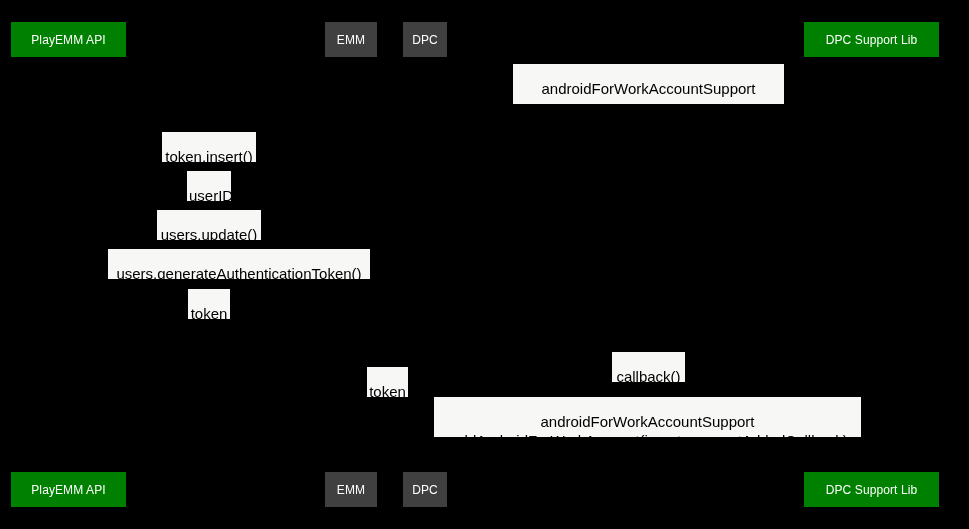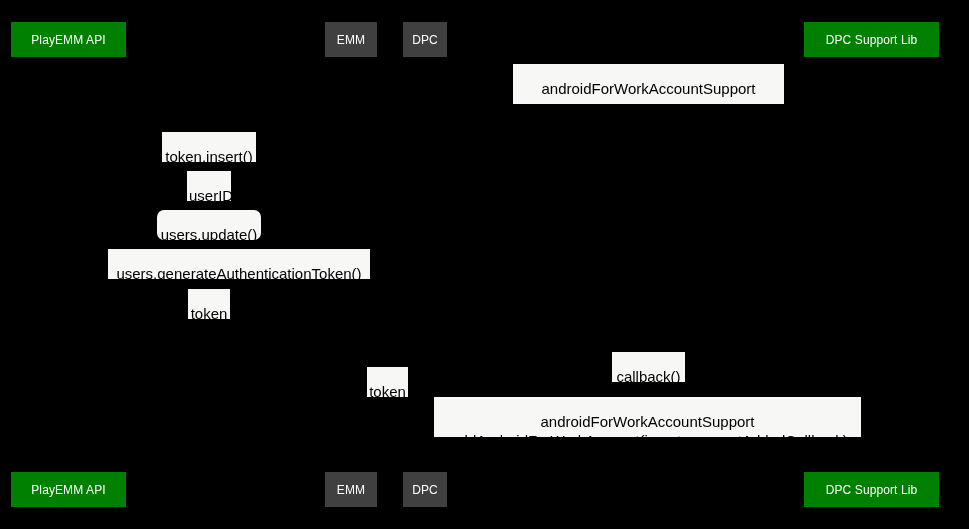--- a/index.html
+++ b/index.html
@@ -80,21 +80,21 @@
       </div>
       <div class="participant green" style="left: 804px; top: 22px; width: 135px; height: 35px;">
         <span>DPC Support Lib</span>
       </div>
     </div>
 
   <div id="messages">
       <div class="msg two-line" style="left: 513px; top: 64px; width: 271px; height: 40px; text-align: center;"><div>androidForWorkAccountSupport</div></div>
       <div class="msg" style="left: 162px; top: 132px; width: 94px; height: 21px; text-align: center;"><div>token.insert()</div></div>
       <div class="msg" style="left: 187px; top: 171px; width: 44px; height: 21px; text-align: center;"><div>userID</div></div>
-      <div class="msg" style="left: 157px; top: 210px; width: 104px; height: 21px;  border-radius: 7px;"><div>users.update()</div></div>
+      <div class="msg" style="left: 157px; top: 210px; width: 104px; height: 21px; "><div>users.update()</div></div>
       <div class="msg" style="left: 78px; top: 249px; width: 262px; height: 15px; text-align: center; margin-left: 30px;"><div>users.generateAuthenticationToken()</div></div>
       <div class="msg" style="left: 188px; top: 289px; width: 42px; height: 21px; text-align: center;"><div>token</div></div>
       <div class="msg" style="left: 612px; top: 328px; width: 73px; height: 21px; text-align: center; margin-top: 24px;"><div>callback()</div></div>
       <div class="msg" style="left: 367px; top: 367px; width: 41px; height: 21px; text-align: center;"><div>token</div></div>
       <div class="msg two-line" style="left: 434px; top: 397px; width: 427px; height: 40px; text-align: center;"><div>androidForWorkAccountSupport</div><div>.addAndroidForWorkAccount(insert, accountAddedCallback)</div></div>
     </div>
 
   <div id="participants-bottom">
       <div class="participant green" style="left: 11px; top: 472px; width: 115px; height: 35px;">
         <span>PlayEMM API</span>

